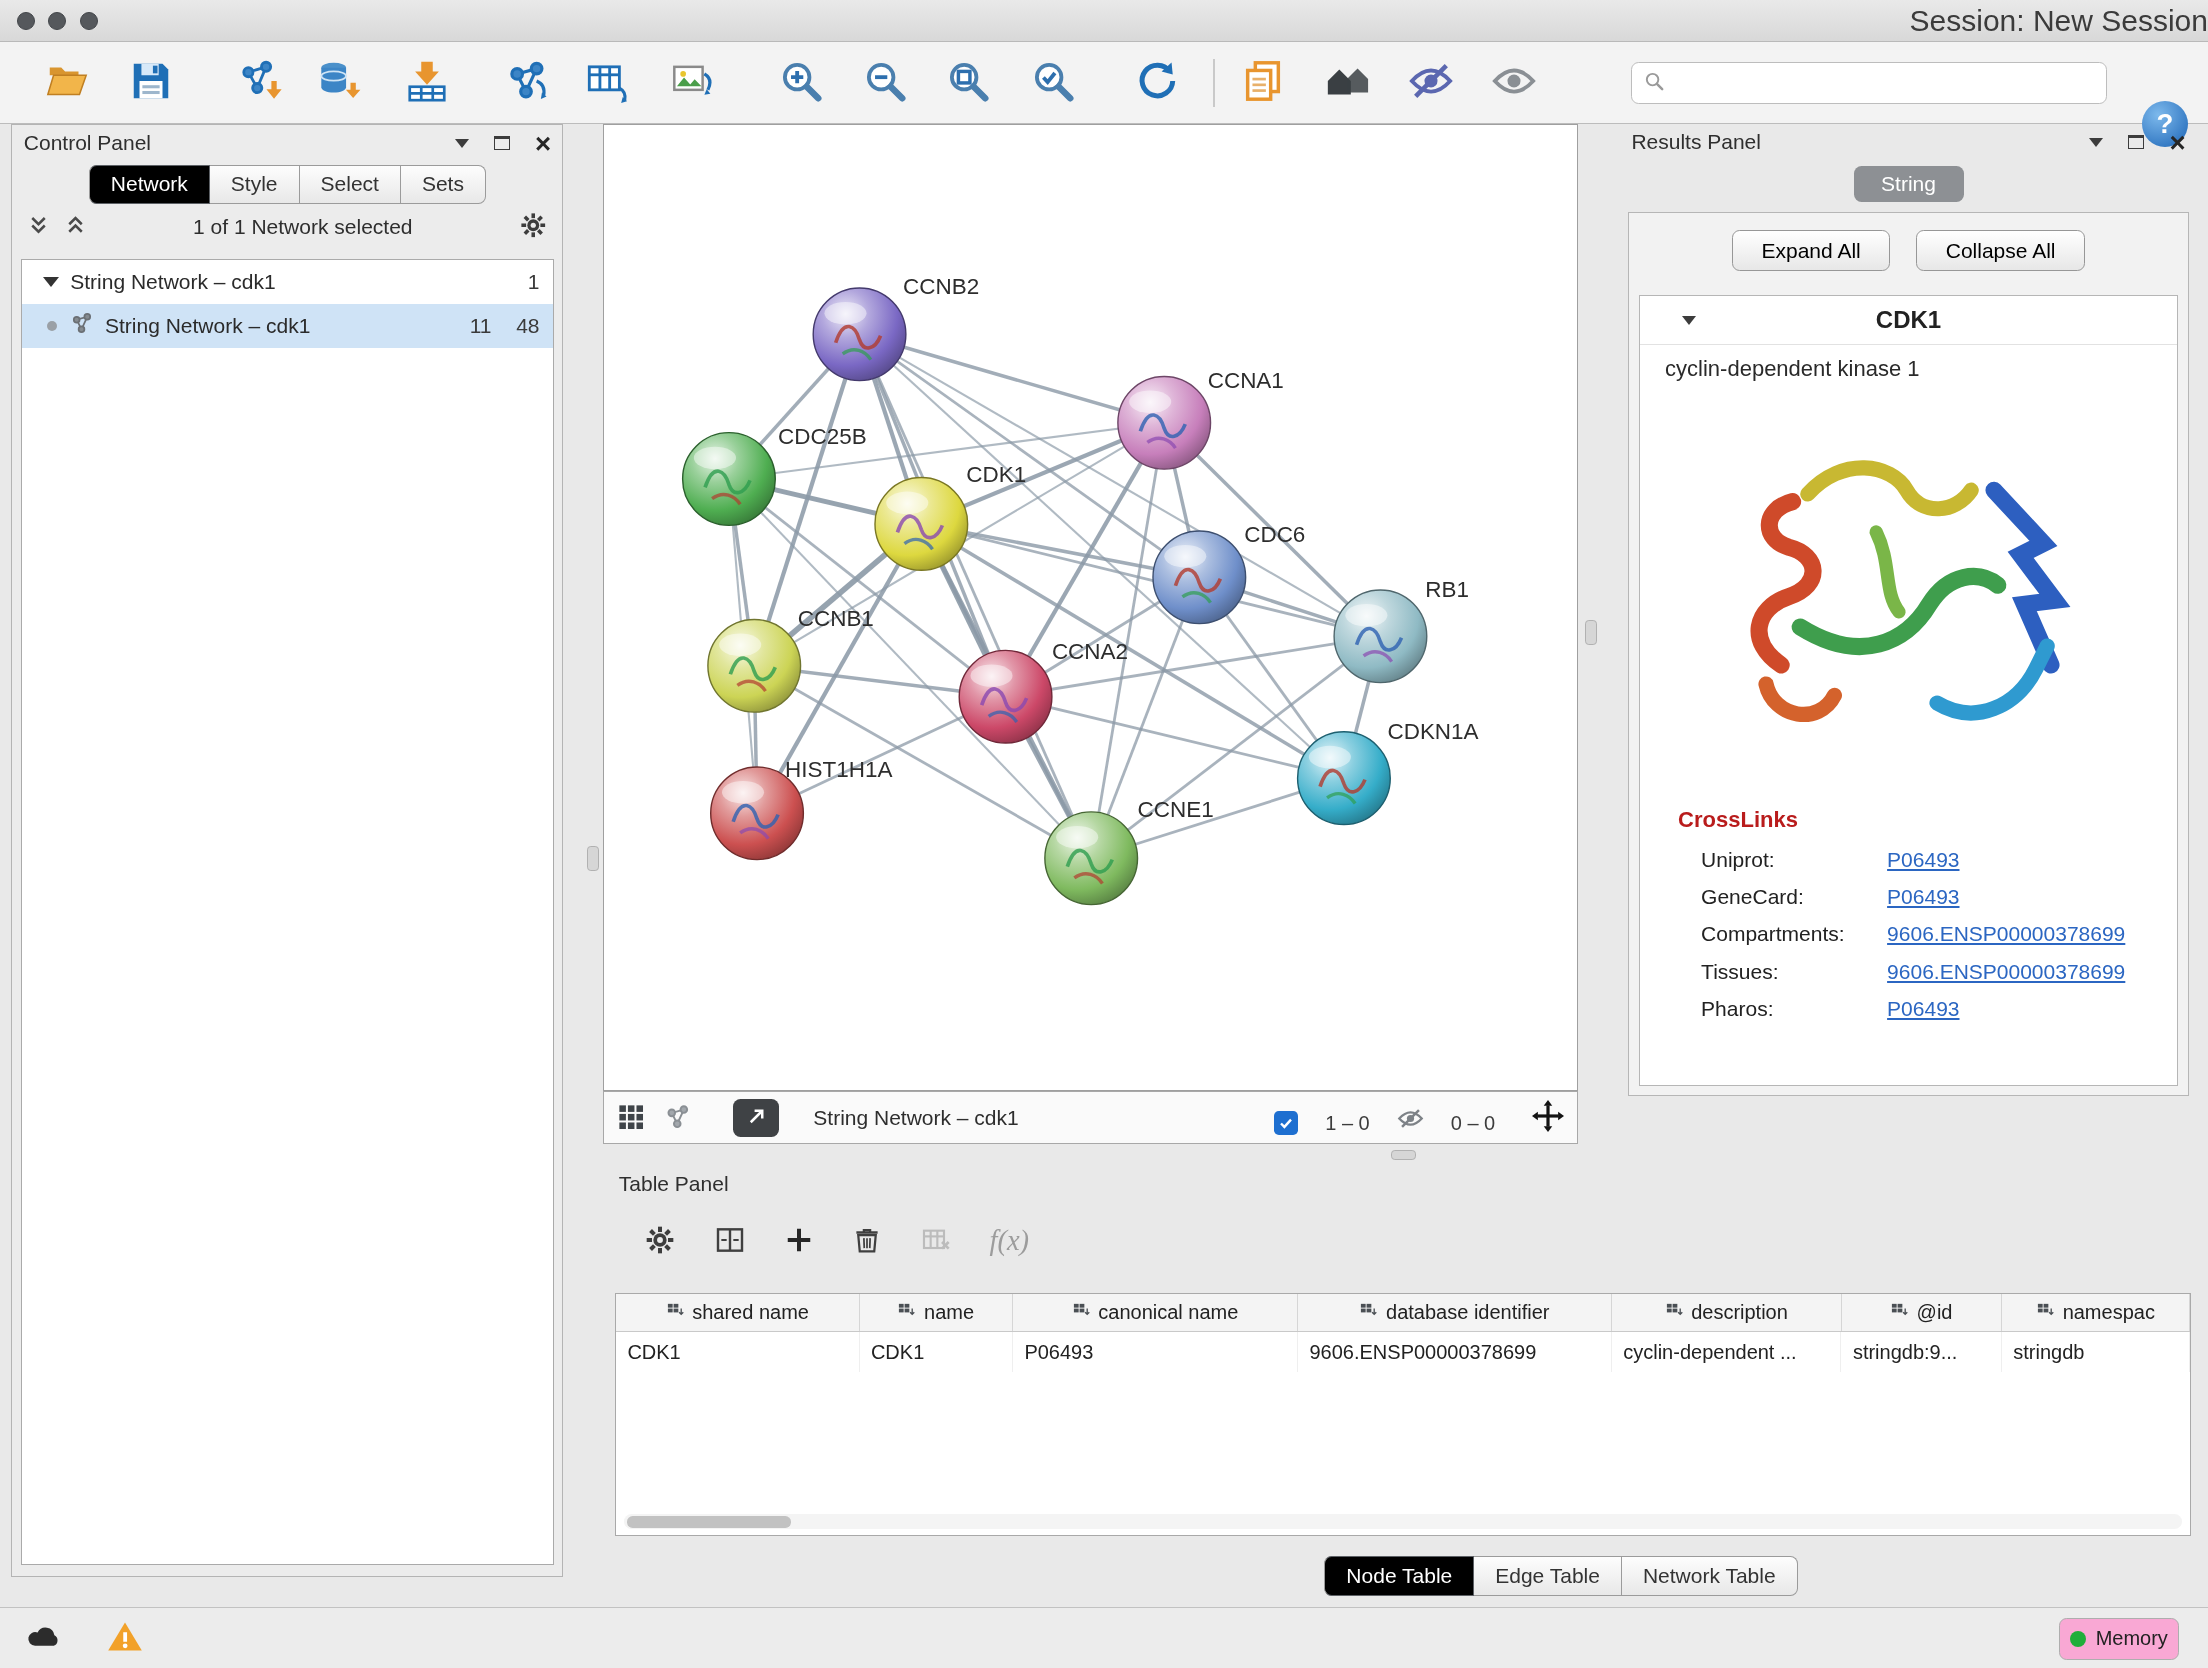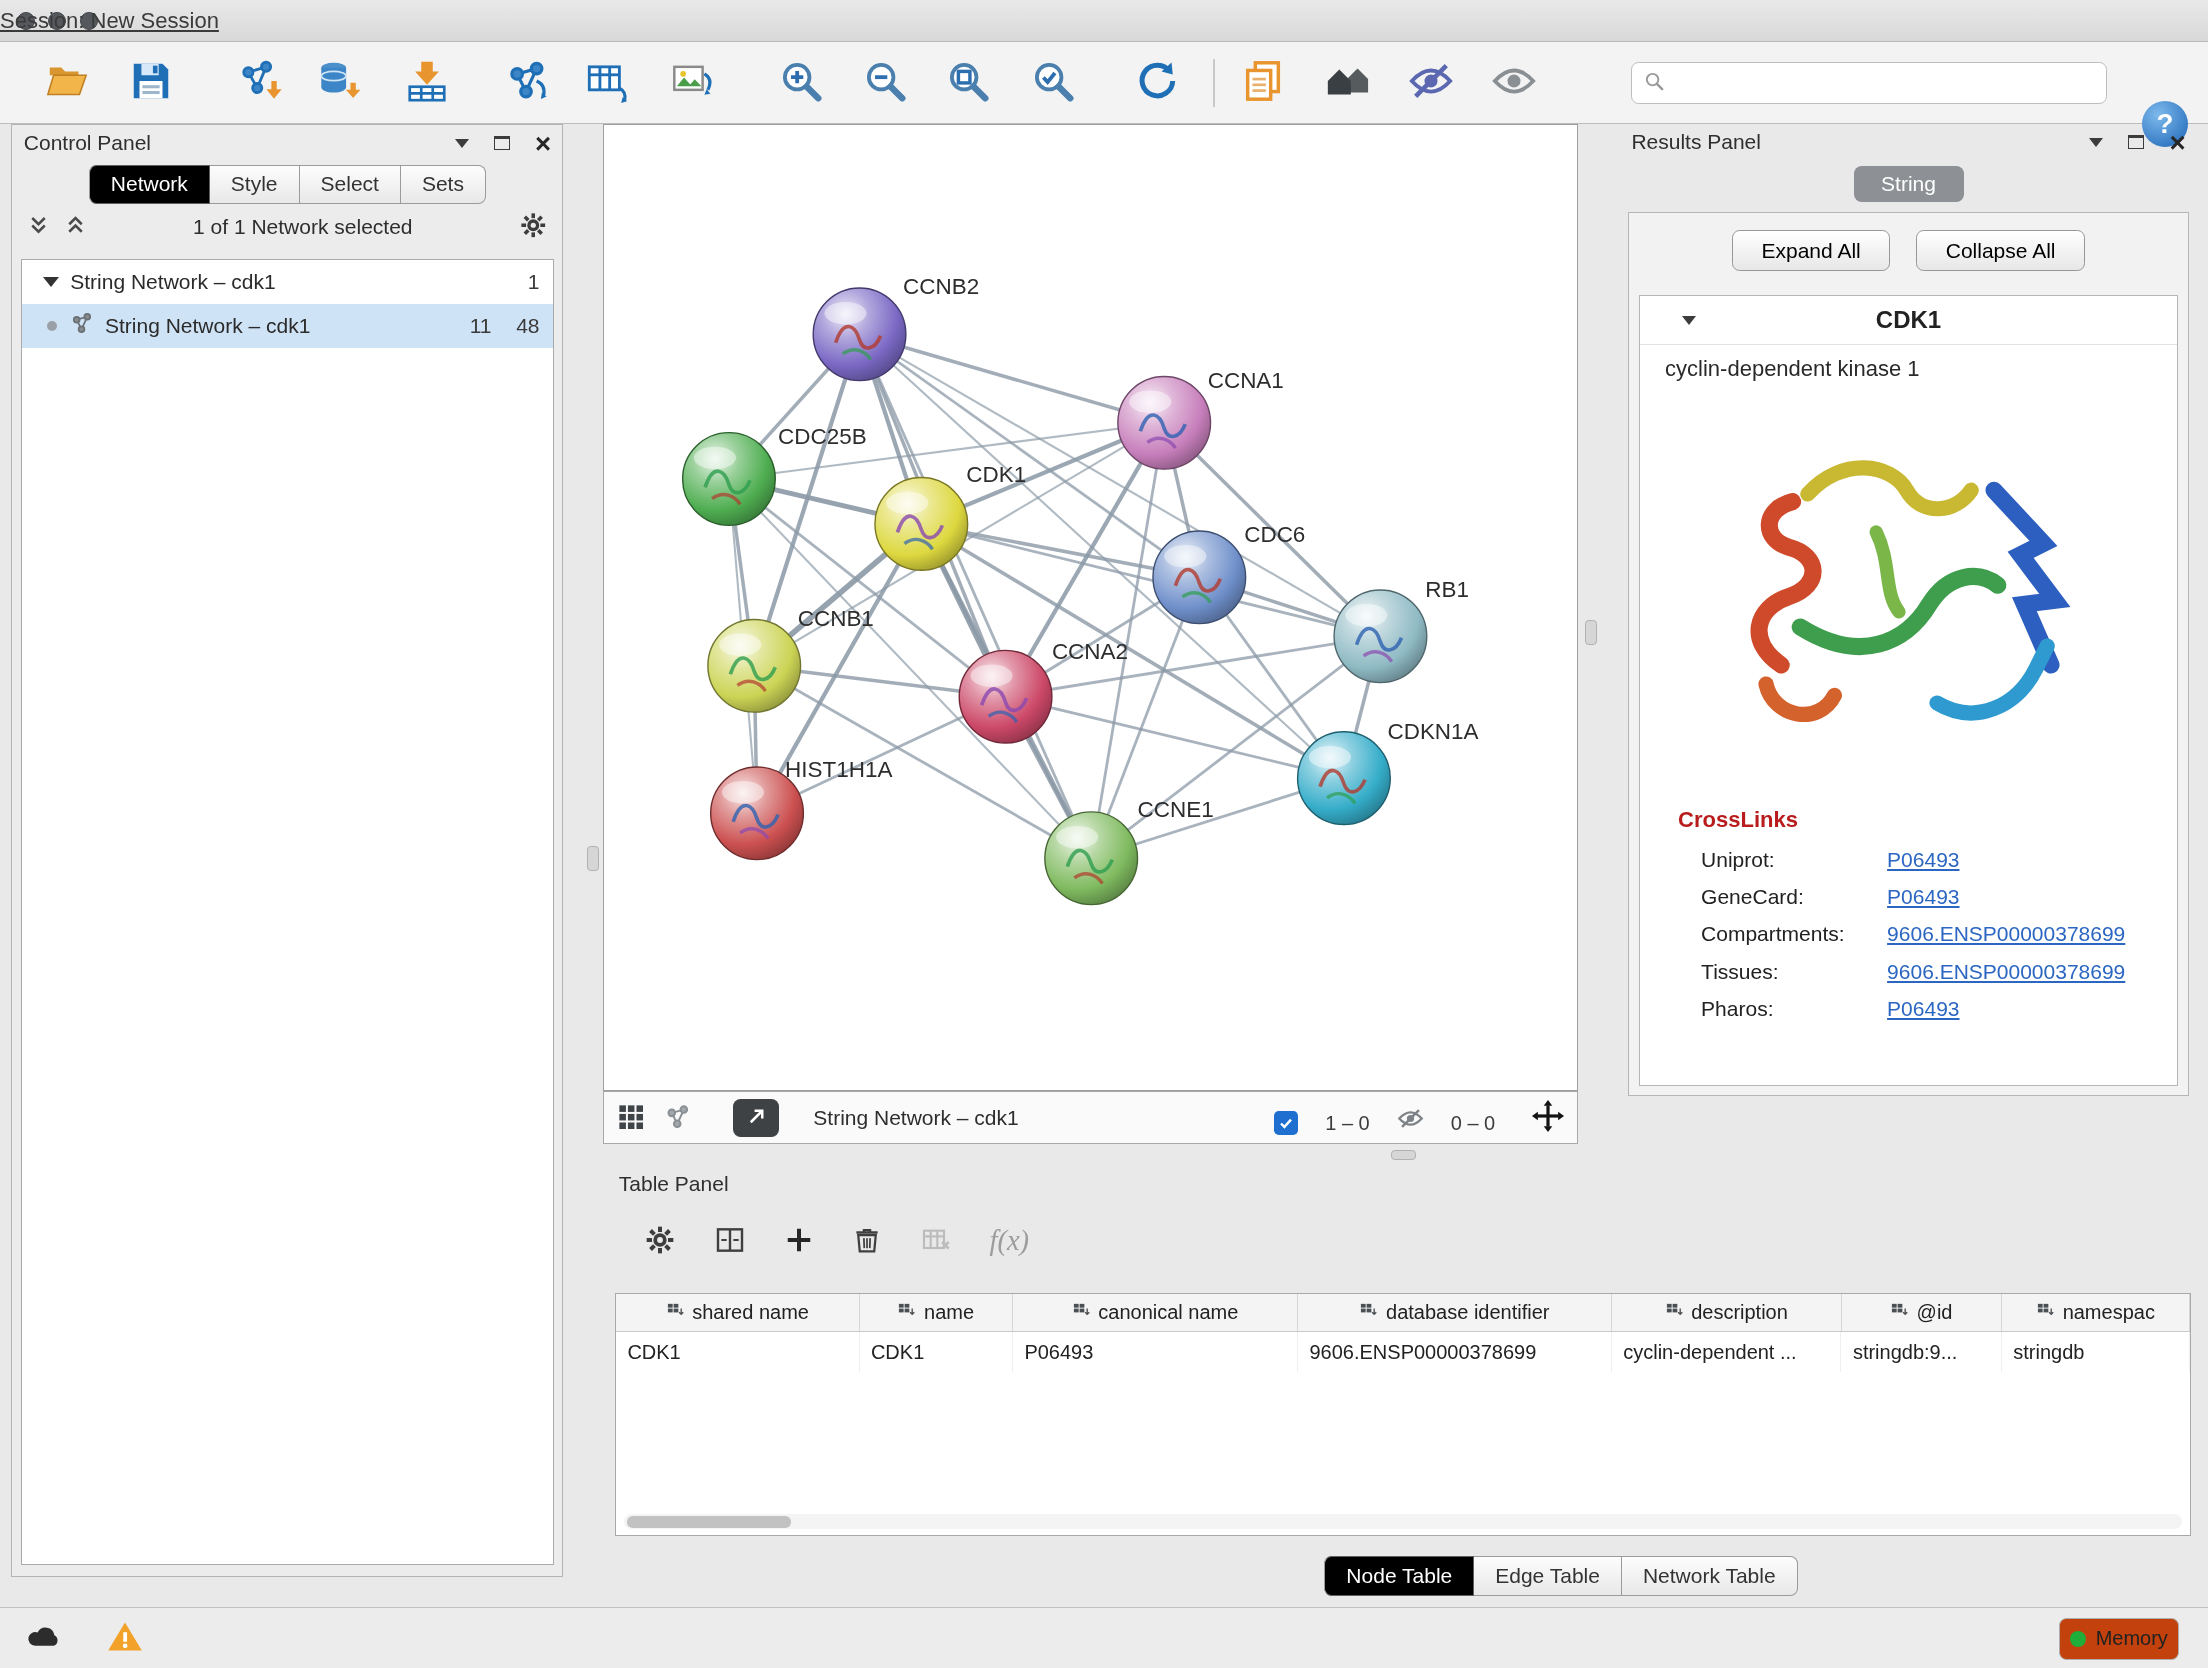--- a/index.html
+++ b/index.html
@@ -3,21 +3,21 @@
 <meta charset="utf-8">
 <style>
   *{margin:0;padding:0;box-sizing:border-box;}
   html,body{width:2208px;height:1668px;}
   body{font-family:"Liberation Sans",sans-serif;background:#e9e9e9;color:#2b2b2b;position:relative;overflow:hidden;}
 
   
   .titlebar{position:absolute;left:0;top:0;width:2208px;height:42px;background:linear-gradient(#e9e9e9,#d8d8d8);border-bottom:1px solid #b9b9b9;}
   .traffic{position:absolute;left:17px;top:0;height:42px;display:flex;align-items:center;gap:13.3px;}
   .tl{width:18px;height:18px;border-radius:50%;background:#55585c;border:1px solid #43464a;}
-  .win-title{position:absolute;left:0;top:0;width:100%;height:42px;line-height:42px;text-align:left;font-size:22px;color:#3b3b3b;text-decoration:underline;}
+  .win-title{position:absolute;left:0;top:0;width:100%;height:42px;line-height:42px;text-align:right;font-size:30px;color:#3b3b3b;}
 
   
   .toolbar{position:absolute;left:0;top:42px;width:2208px;height:82px;background:#f3f3f3;border-bottom:1px solid #bcbcbc;display:flex;align-items:center;}
   .tbtn{width:63px;height:68px;border:none;background:transparent;display:flex;align-items:center;justify-content:center;cursor:pointer;}
   .tbtn svg{width:46px;height:46px;}
   .tsep{width:1.9px;height:48px;background:#c9c9c9;margin-left:25px;}
   .searchbox{position:absolute;left:1631px;top:20px;width:476px;height:42px;background:#fff;border:1px solid #bdbdbd;border-radius:7.6px;display:flex;align-items:center;padding:0 11.4px;}
   .searchbox input{border:none;outline:none;flex:1;font-size:20px;font-family:"Liberation Sans",sans-serif;background:transparent;margin-left:9.5px;}
   .helpbtn{position:absolute;left:2142px;top:59px;width:46px;height:46px;border-radius:50%;border:none;background:radial-gradient(circle at 35% 30%,#7db9ec,#1a63b5);color:#fff;font-size:27.6px;font-weight:bold;cursor:pointer;}
 
@@ -86,21 +86,21 @@
   .tbl-row{display:flex;height:40px;}
   .tbl-row .td{display:flex;align-items:center;font-size:20px;color:#222;padding-left:11.4px;border-right:1px solid #efefef;overflow:hidden;white-space:nowrap;}
   .c0{width:246px}.c1{width:155px}.c2{width:288px}.c3{width:317px}.c4{width:232px}.c5{width:162px}.c6{width:190px}
   .hscroll{position:absolute;left:7.6px;right:7.6px;bottom:5.7px;height:15px;background:#f4f4f4;border-radius:7.6px;}
   .hthumb{position:absolute;left:3.8px;top:1.9px;width:164px;height:11.4px;background:#c2c2c2;border-radius:5.7px;cursor:pointer;}
   .tp-tabs{position:absolute;left:0;bottom:9.5px;width:100%;display:flex;justify-content:center;}
 
   
   .statusbar{position:absolute;left:0;top:1607px;width:2208px;height:61px;background:#ececec;border-top:1px solid #c2c2c2;}
   .sb-btn{position:absolute;border:none;background:transparent;cursor:pointer;}
-  .memory-btn{position:absolute;left:2059px;top:9.5px;width:120px;height:42px;border:1px solid #aeaeae;border-radius:7.6px;background:#c2410c;display:flex;align-items:center;justify-content:center;gap:9.5px;font-size:20px;color:#222;cursor:pointer;}
+  .memory-btn{position:absolute;left:2059px;top:9.5px;width:120px;height:42px;border:1px solid #aeaeae;border-radius:7.6px;background:#f9a8d4;display:flex;align-items:center;justify-content:center;gap:9.5px;font-size:20px;color:#222;cursor:pointer;}
   .memdot{width:16px;height:16px;border-radius:50%;background:#1fae3a;}
 </style>
 </head>
 <body>
 
 <div class="titlebar">
   <div class="traffic">
     <span class="tl"></span>
     <span class="tl"></span>
     <span class="tl"></span>

